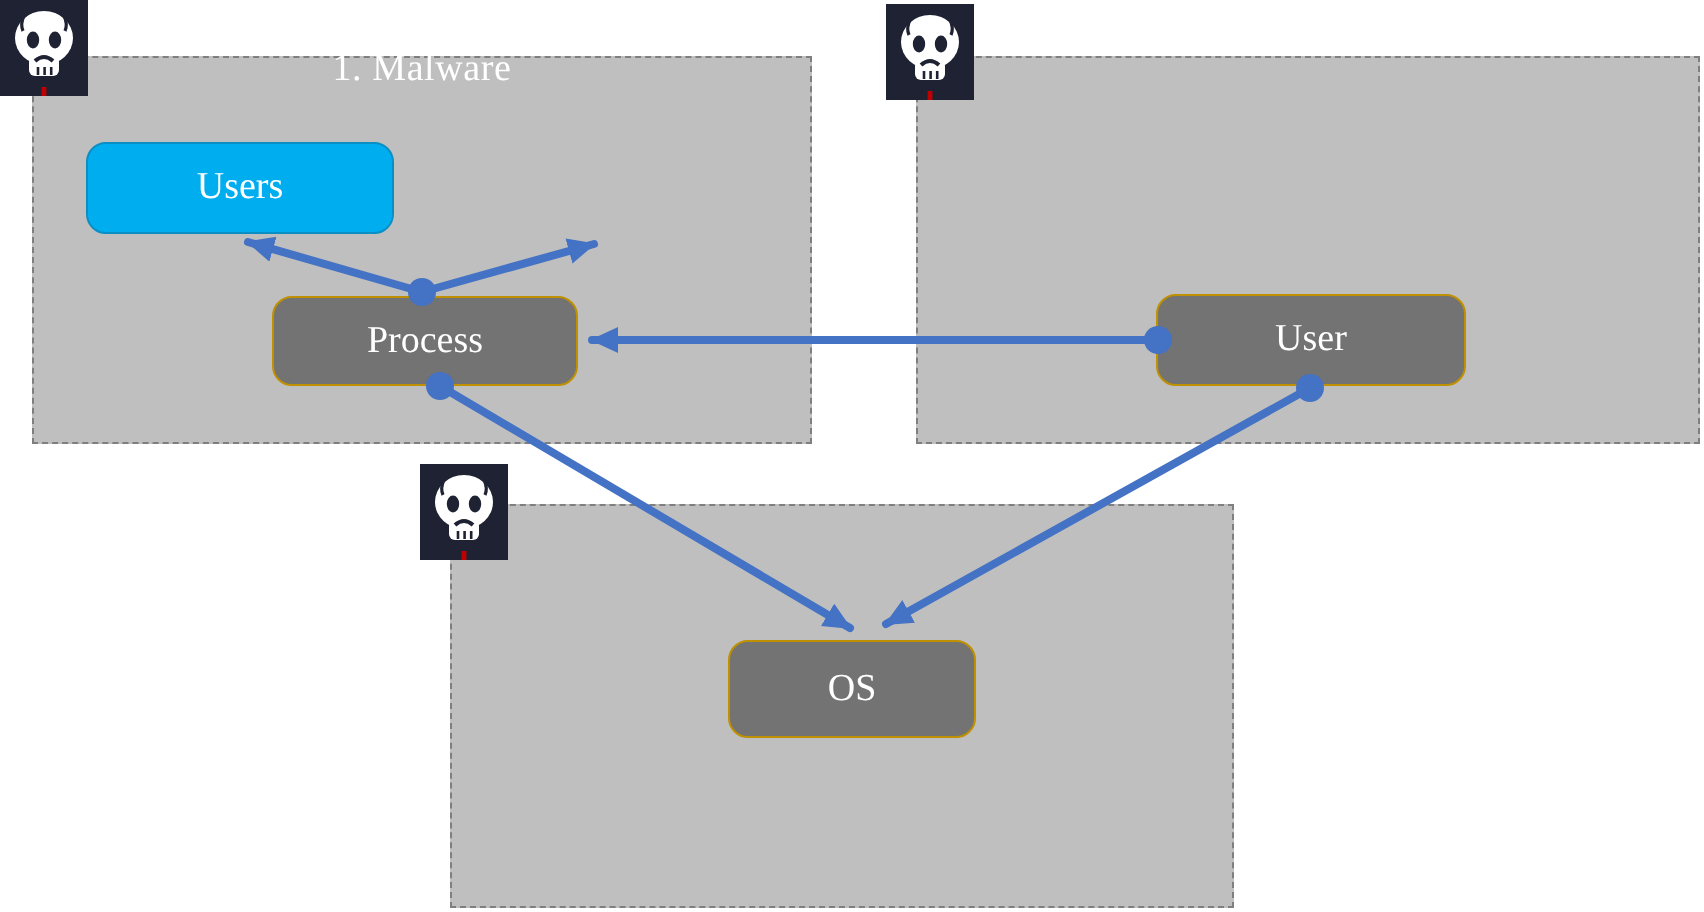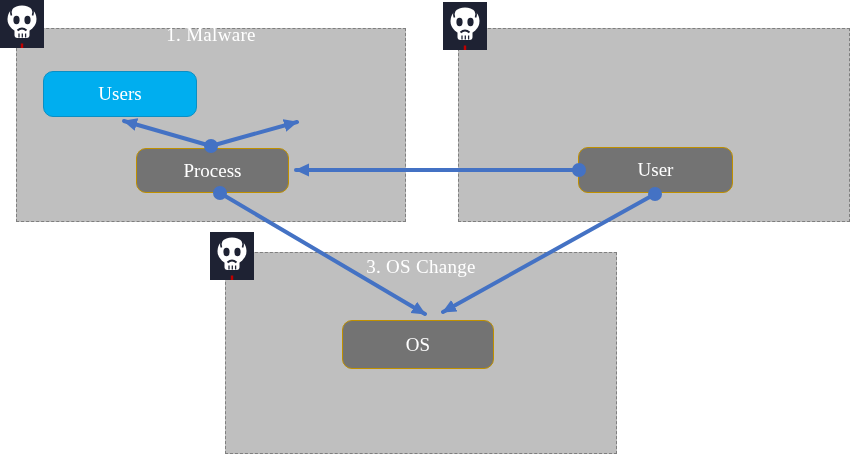--- a/index.html
+++ b/index.html
@@ -62,32 +62,31 @@
 </head>
 <body>
 
 <div id="canvas">
 
   <div class="group" style="left:16px; top:28px; width:390px; height:194px;"></div>
   <div class="group" style="left:458px; top:28px; width:392px; height:194px;"></div>
   <div class="group" style="left:225px; top:252px; width:392px; height:202px;"></div>
 
   <div class="group-title" style="left:16px; top:24px; width:390px;">1. Malware</div>
-  <div class="group-title" style="left:225px; top:256px; width:392px;">3. OS Change</div>
 
   <div class="node node-cyan" style="left:43px; top:71px; width:154px; height:46px;">
     <span>Users</span>
   </div>
   <div class="node node-orange" style="left:136px; top:148px; width:153px; height:45px;">
     <span>Process</span>
   </div>
   <div class="node node-orange" style="left:578px; top:147px; width:155px; height:46px;">
     <span>User</span>
   </div>
-  <div class="node node-orange" style="left:342px; top:320px; width:152px; height:49px;">
+  <div class="node node-orange" style="left:364px; top:320px; width:124px; height:49px;">
     <span>OS</span>
   </div>
 
   <svg id="arrow-layer" viewBox="0 0 852 456" xmlns="http://www.w3.org/2000/svg">
     <defs>
       <marker id="ah" markerUnits="userSpaceOnUse" markerWidth="16" markerHeight="14" refX="13" refY="6.5" orient="auto">
         <path d="M0,0 L14,6.5 L0,13 Z" fill="#4472C4"></path>
       </marker>
     </defs>
     <g stroke="#4472C4" stroke-width="4" stroke-linecap="round">

